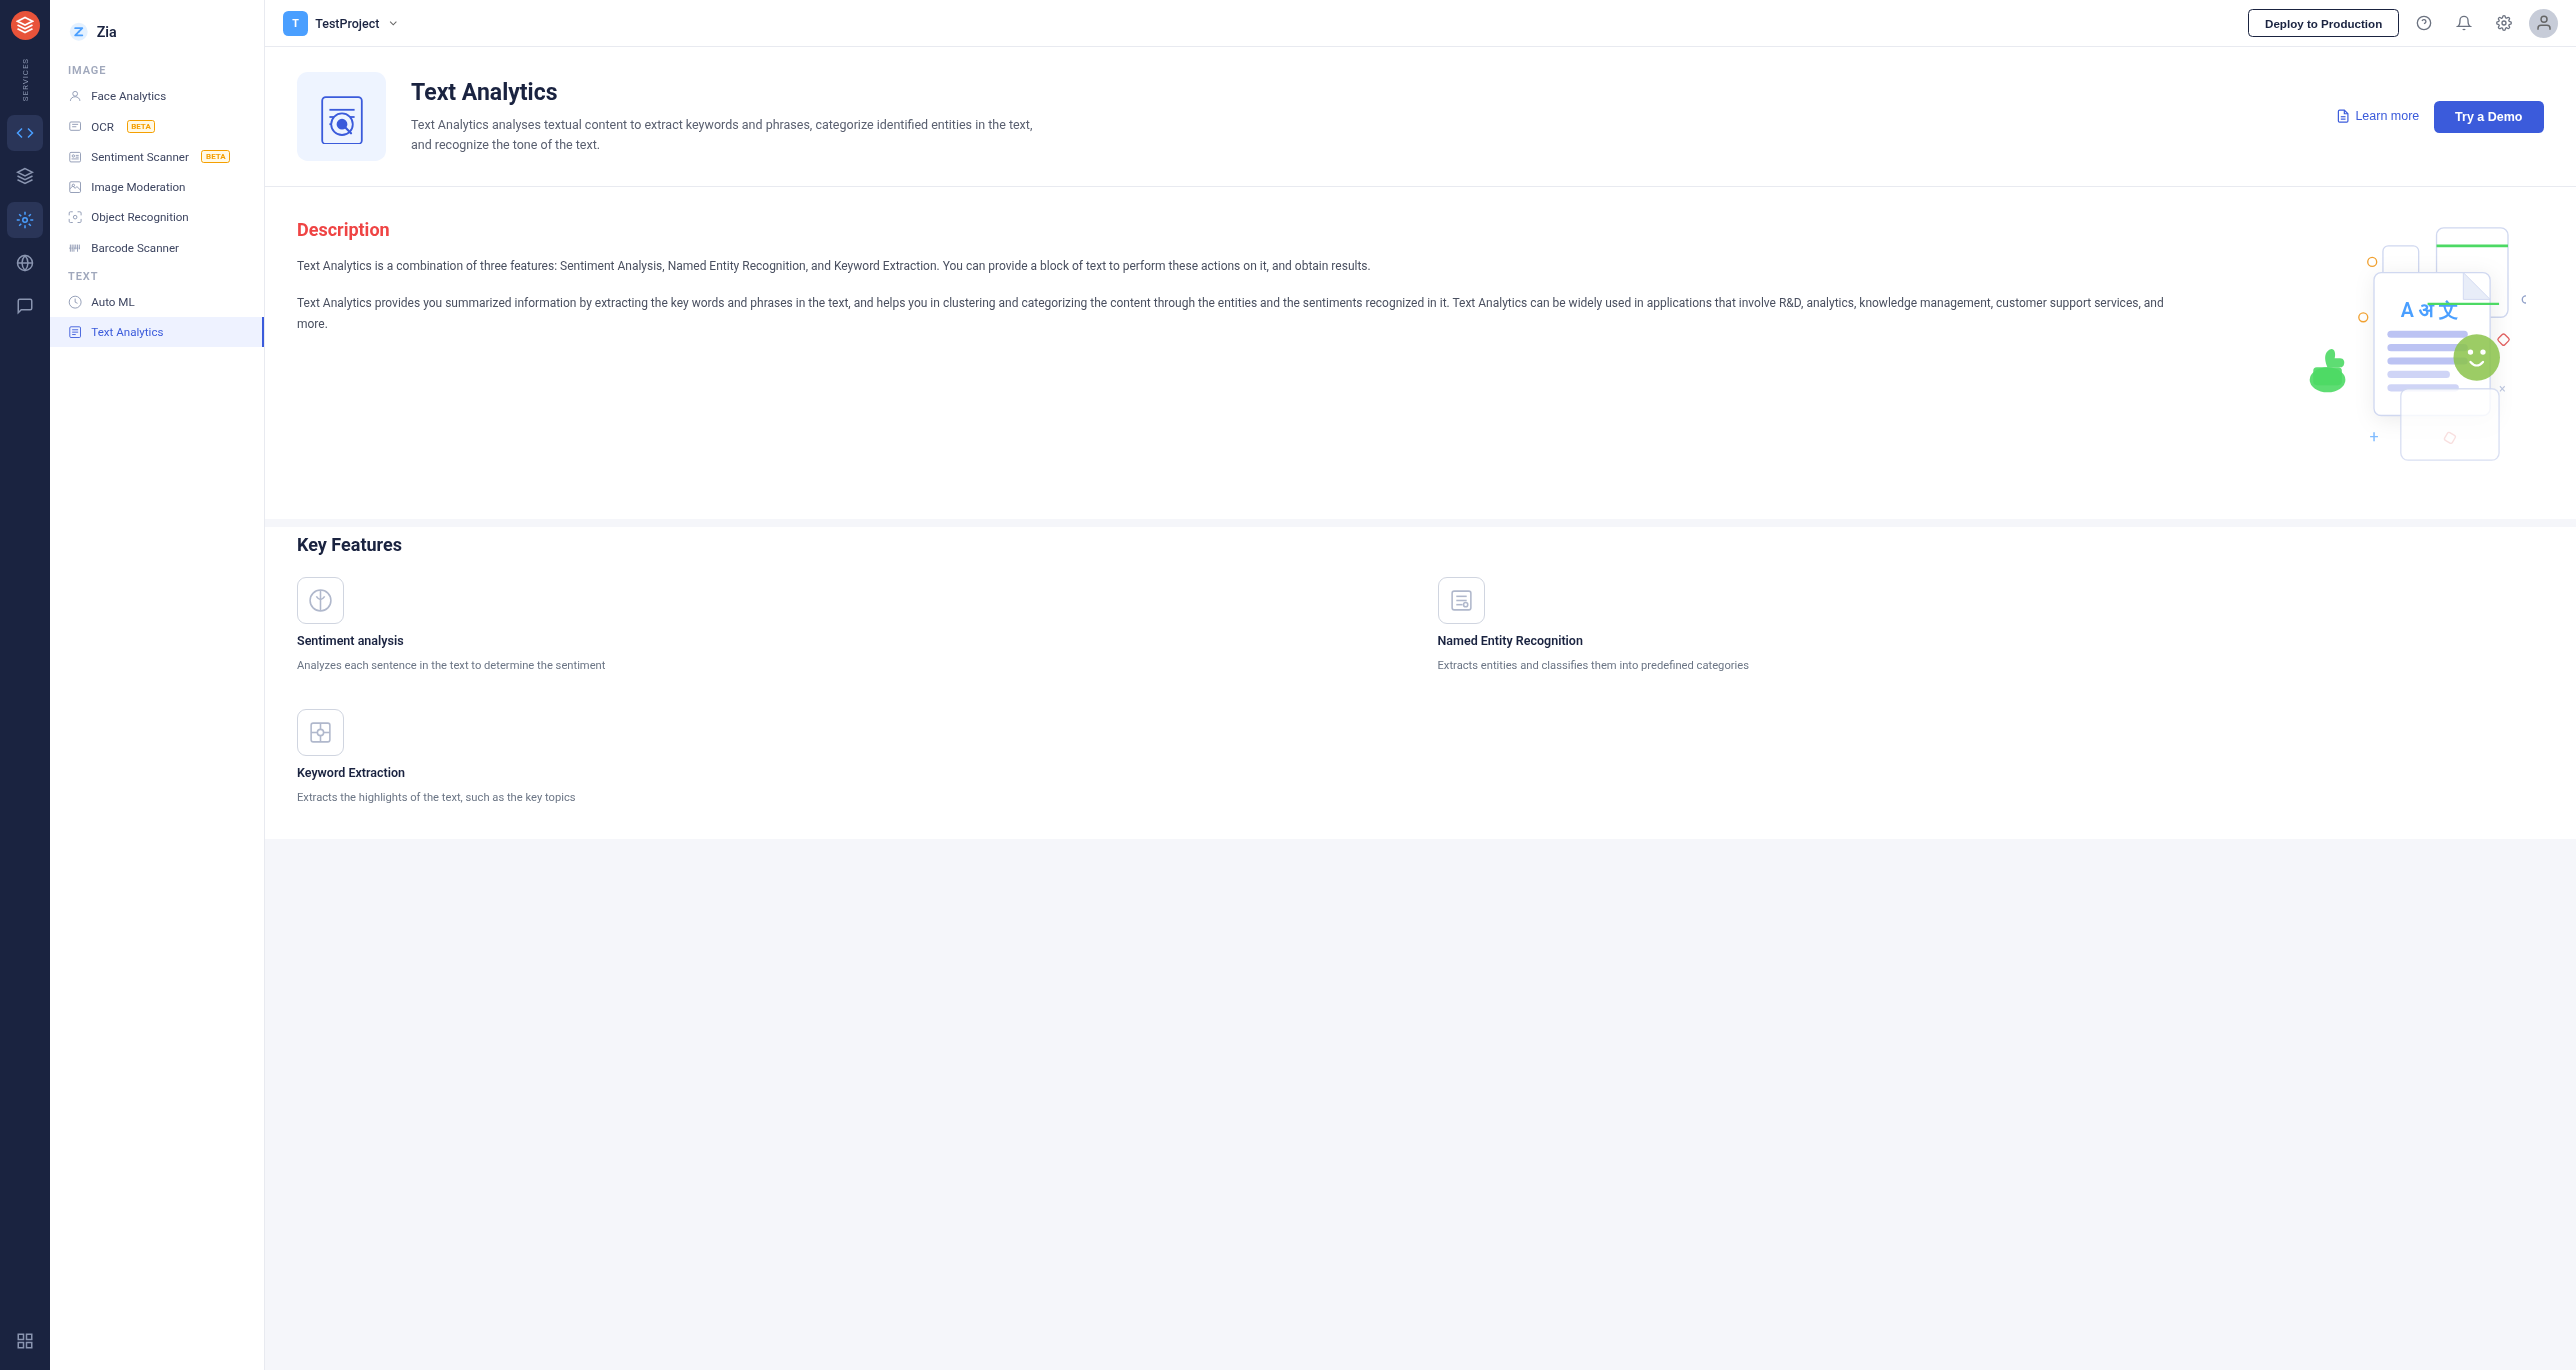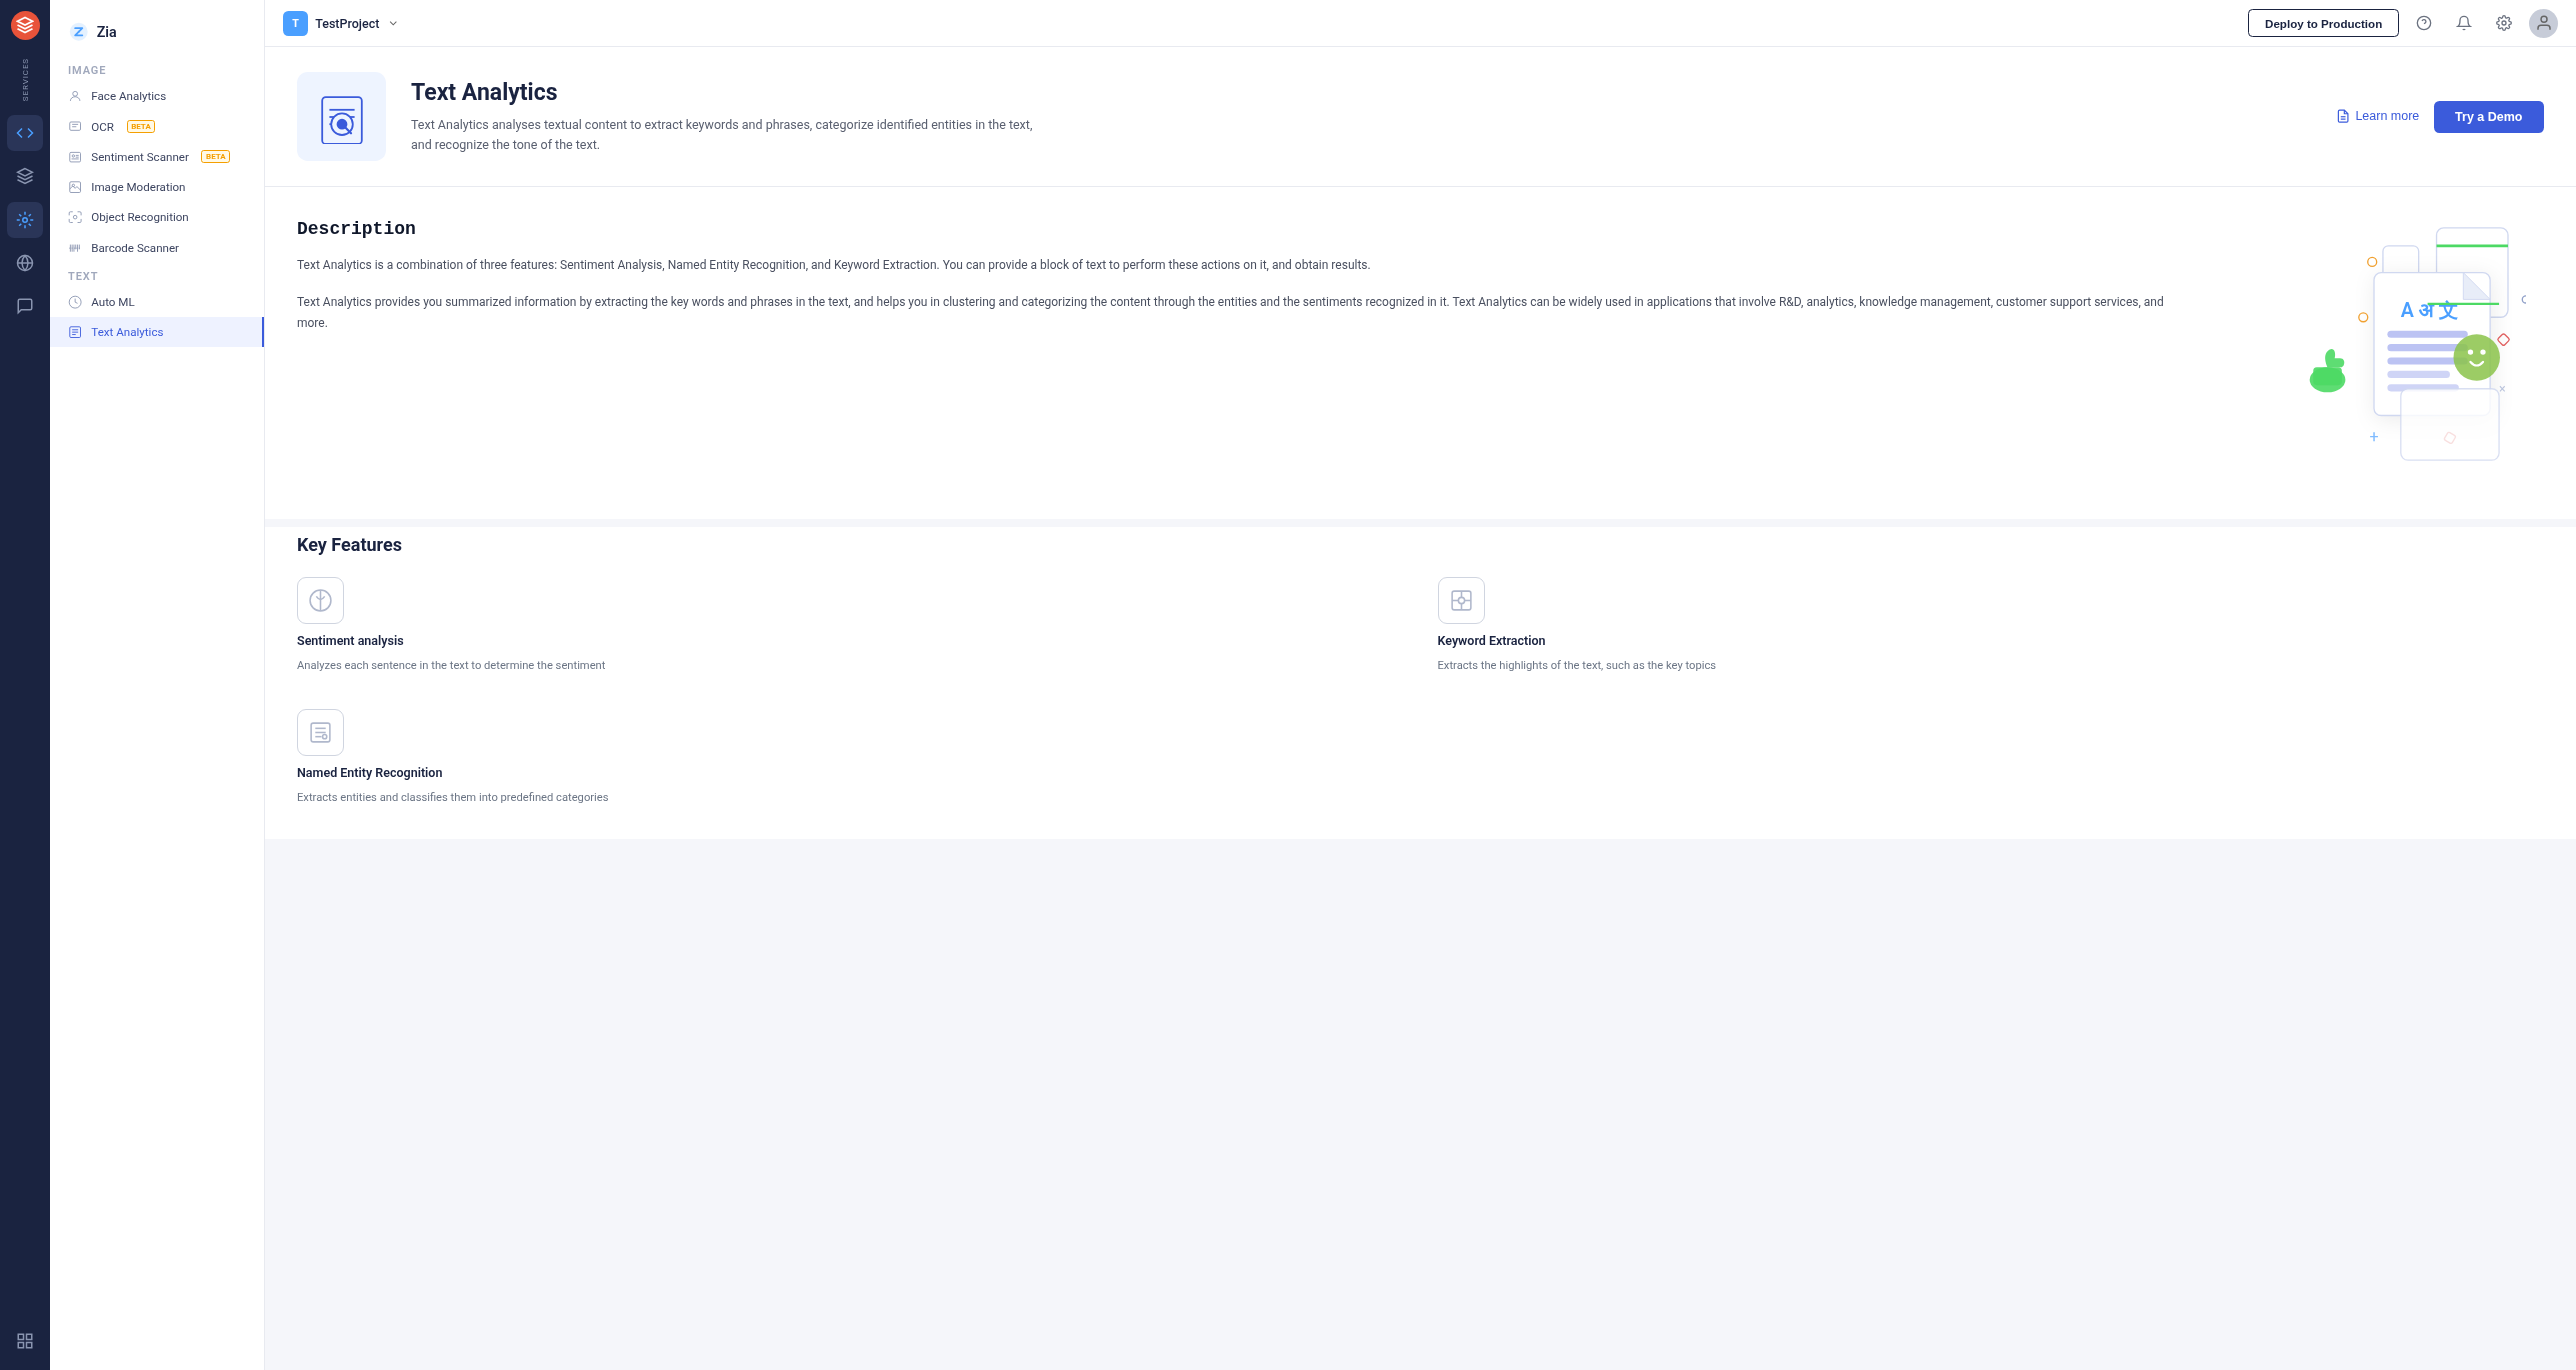--- a/index.html
+++ b/index.html
@@ -260,23 +260,22 @@
     .content-body {
       display: flex;
       gap: 0;
       padding: 32px 32px 32px 32px;
       background: #fff;
     }
     .description-section { flex: 1; padding-right: 36px; }
     .desc-title {
       font-size: 18px;
       font-weight: 700;
-      color: #0f172a;
+      color: #ef4444;
       margin-bottom: 16px;
-      font-family: Liberation Mono, monospace;
     }
     .desc-para {
       font-size: 12px;
       color: #4a5060;
       line-height: 1.75;
       margin-bottom: 16px;
     }
     .illustration-section {
       width: 340px;
       flex-shrink: 0;
@@ -608,43 +607,43 @@
             </svg>
           </div>
           <div class="feature-name">Sentiment analysis</div>
           <div class="feature-desc">Analyzes each sentence in the text to determine the sentiment</div>
         </div>
 
         <div class="feature-card">
           <div class="feature-icon">
             <svg viewBox="0 0 24 24" fill="none" stroke="currentColor" stroke-width="1.5">
               <rect x="3" y="3" width="18" height="18" rx="2"></rect>
+              <line x1="7" y1="8" x2="17" y2="8"></line>
+              <line x1="7" y1="12" x2="17" y2="12"></line>
+              <line x1="7" y1="16" x2="13" y2="16"></line>
+              <circle cx="16" cy="16" r="2"></circle>
+            </svg>
+          </div>
+          <div class="feature-name">Named Entity Recognition</div>
+          <div class="feature-desc">Extracts entities and classifies them into predefined categories</div>
+        </div>
+
+        <div class="feature-card">
+          <div class="feature-icon">
+            <svg viewBox="0 0 24 24" fill="none" stroke="currentColor" stroke-width="1.5">
+              <rect x="3" y="3" width="18" height="18" rx="2"></rect>
               <circle cx="12" cy="12" r="3"></circle>
               <line x1="3" y1="12" x2="9" y2="12"></line>
               <line x1="15" y1="12" x2="21" y2="12"></line>
               <line x1="12" y1="3" x2="12" y2="9"></line>
               <line x1="12" y1="15" x2="12" y2="21"></line>
             </svg>
           </div>
           <div class="feature-name">Keyword Extraction</div>
           <div class="feature-desc">Extracts the highlights of the text, such as the key topics</div>
         </div>
 
-        <div class="feature-card">
-          <div class="feature-icon">
-            <svg viewBox="0 0 24 24" fill="none" stroke="currentColor" stroke-width="1.5">
-              <rect x="3" y="3" width="18" height="18" rx="2"></rect>
-              <line x1="7" y1="8" x2="17" y2="8"></line>
-              <line x1="7" y1="12" x2="17" y2="12"></line>
-              <line x1="7" y1="16" x2="13" y2="16"></line>
-              <circle cx="16" cy="16" r="2"></circle>
-            </svg>
-          </div>
-          <div class="feature-name">Named Entity Recognition</div>
-          <div class="feature-desc">Extracts entities and classifies them into predefined categories</div>
-        </div>
-
       </div>
     </div>
 
   </div>
 </div>
 
 
 </body></html>

